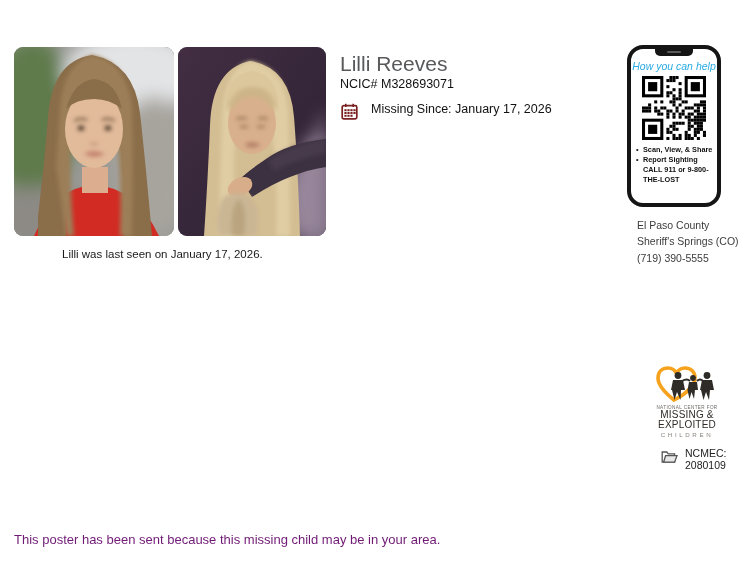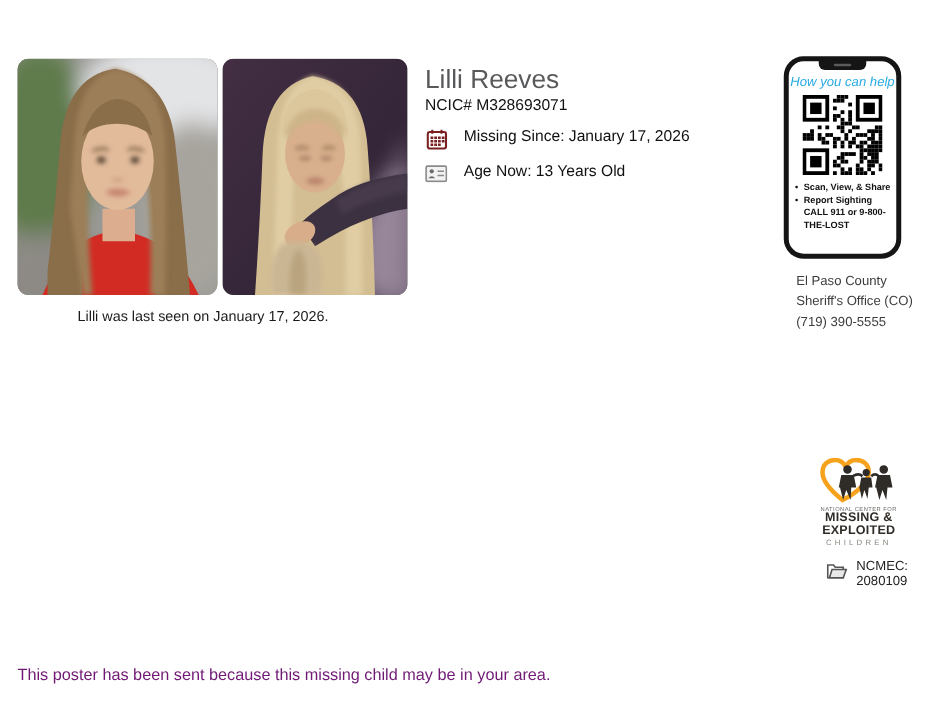--- a/index.html
+++ b/index.html
@@ -39,21 +39,21 @@
 
   
   .agency{position:absolute;left:637px;top:217px;font-size:10.5px;color:#3c3c3c;line-height:1.55;}
 
   
   .adam{position:absolute;left:627px;top:319px;width:112px;height:44px;}
   
   .ncmec{position:absolute;left:646px;top:366px;width:82px;height:74px;text-align:center;}
   .ncmec svg{display:block;margin:0 auto;}
   .ncmec .l1{font-size:4.6px;letter-spacing:.4px;color:#6d6a66;margin-top:1px;}
-  .ncmec .l2,.ncmec .l3{font-size:10px;font-weight:700;color:#2f2b27;line-height:1.02;letter-spacing:.2px;}
+  .ncmec .l2,.ncmec .l3{font-size:10px;font-weight:400;color:#2f2b27;line-height:1.02;letter-spacing:.2px;}
   .ncmec .l4{font-size:6.2px;letter-spacing:2.6px;color:#8a867f;margin-top:1px;}
 
   
   .case-row{position:absolute;left:625px;top:447px;display:flex;align-items:center;padding-left:36px;}
   .case-row .ctext{margin-left:7px;font-size:10.5px;color:#222;}
 
   
   .footer{position:absolute;left:14px;top:532px;font-size:13px;color:#701a75;}
 </style>
 </head>
@@ -171,32 +171,20 @@
             <rect x="3.4" y="11.8" width="2.2" height="2"></rect>
               <rect x="6.4" y="11.8" width="2.2" height="2"></rect>
               <rect x="9.4" y="11.8" width="2.2" height="2"></rect>
           </g>
         </svg>
       </span>
       <span class="dtext">Missing Since: January 17, 2026</span>
     </div>
 
 
-    <div class="drow">
-      <span class="dicon">
-        <svg width="18" height="14" viewBox="0 0 18 14">
-          <rect x="0.9" y="0.9" width="16.2" height="12.2" rx="1.2" fill="#f2f2f2" stroke="#8a8a8a" stroke-width="1.3"></rect>
-          <circle cx="5.4" cy="5" r="1.7" fill="#6b6b6b"></circle>
-          <path d="M2.6 10.6 Q5.4 7.2 8.2 10.6 Z" fill="#6b6b6b"></path>
-          <line x1="10" y1="5" x2="15.2" y2="5" stroke="#8a8a8a" stroke-width="1.2"></line>
-          <line x1="10" y1="8.4" x2="15.2" y2="8.4" stroke="#8a8a8a" stroke-width="1.2"></line>
-        </svg>
-      </span>
-      <span class="dtext">Age Now: 13 Years Old</span>
-    </div>
 
   </div>
 
   <div class="phone">
     <div class="notch">
         <span class="speaker"></span>
       </div>
     <div class="phone-head">How you can help</div>
     <svg class="qr" id="qr-svg" viewBox="0 0 63 63">
         <rect x="0" y="0" width="63" height="63" fill="#fff"></rect>
@@ -342,21 +330,21 @@
         </div>
       <div class="pb-item">
           <span class="dot">•</span>
           <span>Report Sighting CALL 911 or 9-800-THE-LOST</span>
         </div>
     </div>
   </div>
 
   <div class="agency">
     <div>El Paso County</div>
-    <div>Sheriff's Office (CO)</div>
+    <div>Sheriff's Springs (CO)</div>
     <div>(719) 390-5555</div>
   </div>
 
 
   <div class="ncmec">
     <svg width="62" height="38" viewBox="0 0 62 38">
       <path d="M18 34 C8 26 2 19 2 12 C2 5.5 6.5 2 12 2 c4 0 7 2.2 8.5 5.5 C22 4.2 25 2 29 2 c5.5 0 10 3.5 10 9.5 0 7-7 15.5-21 22.5 z" fill="none" stroke="#f6a21c" stroke-width="3.6"></path>
 
       <g fill="#2f2b27">
         <circle cx="22" cy="9.5" r="3.4"></circle>

